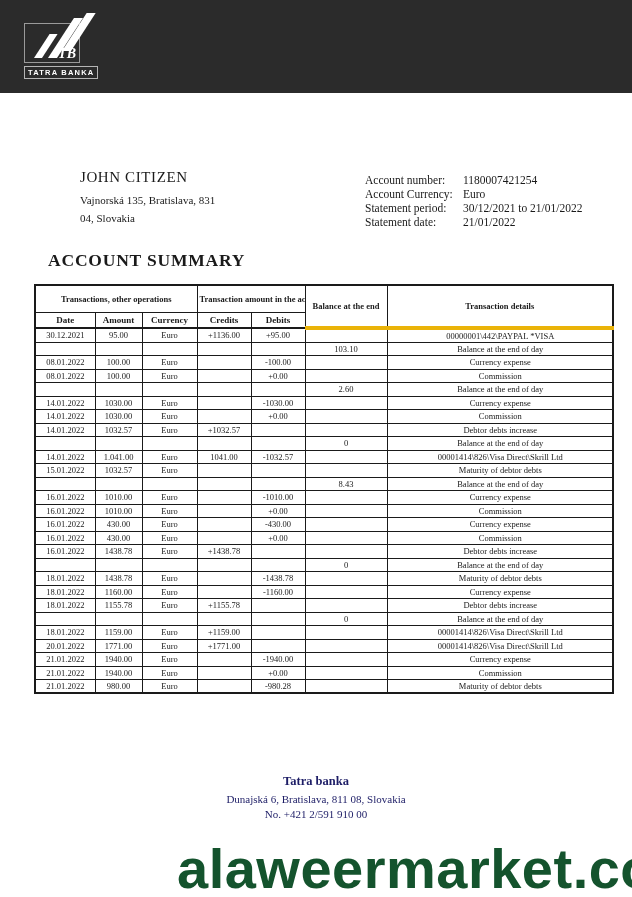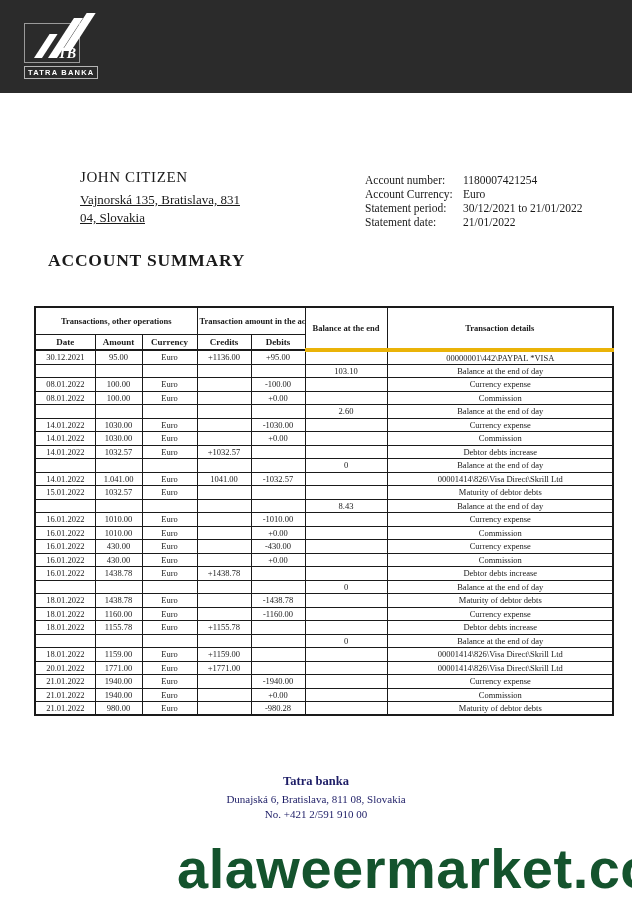--- a/index.html
+++ b/index.html
@@ -37,39 +37,39 @@
   .logo-label {
     position: absolute; left: 24px; top: 66px;
     border: 1px solid #b5b5b5; padding: 1px 3px;
     color: #ffffff; font-family: "Liberation Sans", sans-serif;
     font-size: 7.5px; font-weight: bold; letter-spacing: 1.2px; white-space: nowrap;
   }
 
   
   .customer { position: absolute; left: 80px; top: 169px; }
   .customer-name { font-size: 15px; letter-spacing: 0.6px; margin-bottom: 5px; }
-  .customer-addr { font-size: 13px; line-height: 18px; text-decoration: underline; }
+  .customer-addr { font-size: 11px; line-height: 18px; }
 
   
   .account-info {
     position: absolute; left: 365px; top: 173px;
     font-size: 11.5px; line-height: 14px;
   }
   .ai-row { display: flex; }
   .ai-label { width: 98px; }
   .ai-value { white-space: nowrap; }
 
   
   .summary-title {
     position: absolute; left: 48px; top: 250px;
     font-size: 17.5px; font-weight: bold; letter-spacing: 0.8px;
   }
 
   
-  .table-wrap { position: absolute; left: 34px; top: 284px; margin-top: 22px; }
+  .table-wrap { position: absolute; left: 34px; top: 284px; }
   table { border-collapse: collapse; table-layout: fixed; width: 578px; border: 2px solid #1a1a1a; }
   col.c-date { width: 60px; }  col.c-amount { width: 47px; }
   col.c-currency { width: 55px; } col.c-credits { width: 54px; }
   col.c-debits { width: 54px; } col.c-balance { width: 82px; }
   col.c-details { width: 226px; }
   th, td { border: 1px solid #1a1a1a; overflow: hidden; white-space: nowrap; }
   thead th {
     font-weight: bold; text-align: center; font-size: 8.5px; line-height: 10px;
     padding: 2px 2px;
   }

